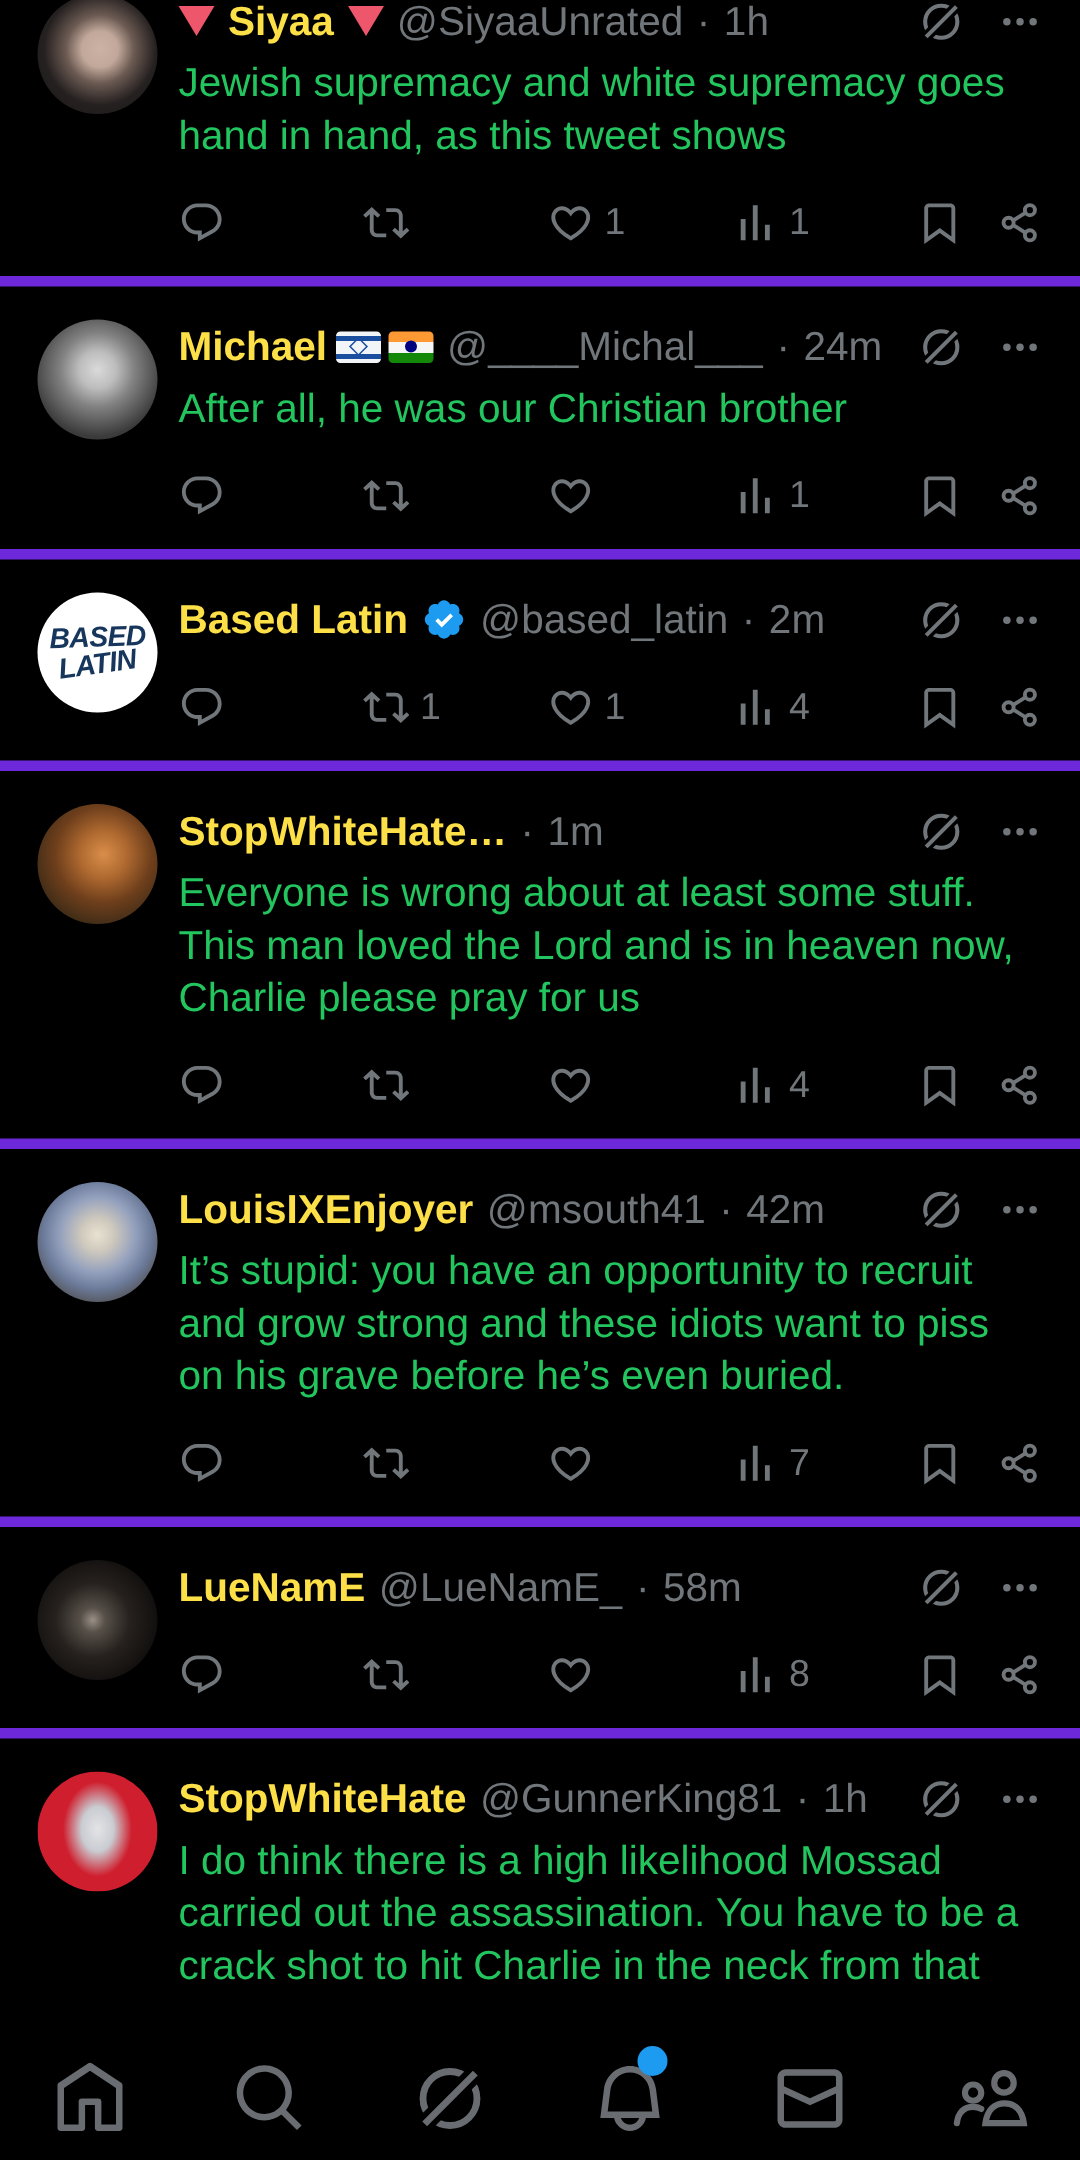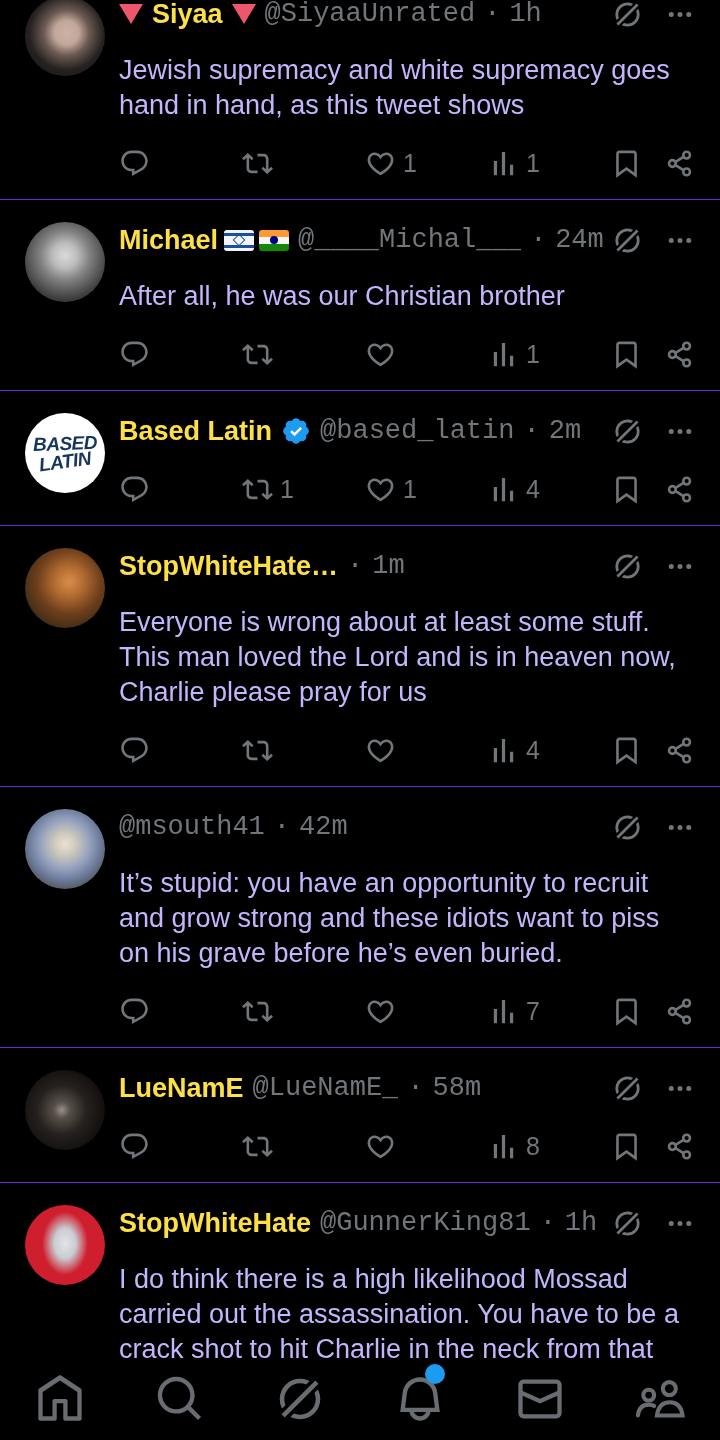--- a/index.html
+++ b/index.html
@@ -1,58 +1,58 @@
 <!DOCTYPE html>
 <html><head>
 <meta charset="utf-8">
 <style>
   * { margin:0; padding:0; box-sizing:border-box; }
   html,body { width:720px; height:1440px; background:#000; overflow:hidden; }
   body { font-family:"Liberation Sans", sans-serif; color:#e7e9ea; position:relative; }
 
   .feed { position:absolute; inset:0; }
 
-  .tweet { display:flex; gap:14px; padding:22px 25px 18px 25px; border-top:1px solid #6d28d9; background:#000; }
+  .tweet { display:flex; gap:14px; padding:22px 25px 18px 25px; border-top:7px solid #6d28d9; background:#000; }
   .tweet.first { border-top:none; margin-top:-26px; }
 
   .avatar { width:80px; height:80px; border-radius:50%; flex:none; overflow:hidden; }
   .av1 { background:radial-gradient(circle at 52% 46%, #cbb2a6 0%, #c2a89b 20%, #6b5a52 38%, #262121 62%, #171414 100%); }
   .av2 { background:radial-gradient(circle at 50% 42%, #dadada 0%, #bdbdbd 20%, #828282 40%, #3c3c3c 72%, #262626 100%); }
   .av3 { background:#fff; display:flex; flex-direction:column; align-items:center; justify-content:center;
          color:#17365c; font-weight:700; font-style:italic; font-size:19px; line-height:18px; letter-spacing:-.5px; }
   .av3 .l1 { transform:rotate(-2deg); }
   .av3 .l2 { transform:rotate(-8deg); }
   .av4 { background:radial-gradient(circle at 55% 42%, #d98e4a 0%, #b06a30 24%, #6f3f1c 50%, #3a2a16 78%, #1f1707 100%); }
   .av5 { background:radial-gradient(circle at 50% 44%, #e9e2d2 0%, #cfc9bd 18%, #93a0bd 42%, #6c7b9a 60%, #4a4640 85%, #332f2a 100%); }
   .av6 { background:radial-gradient(circle at 46% 50%, #9a9087 0%, #575049 14%, #26211e 42%, #100e0d 75%, #0a0908 100%); }
   .av7 { background:radial-gradient(ellipse 42% 58% at 50% 48%, #e3e4e6 0%, #c9ccd1 32%, rgba(207,31,46,0) 68%), #cf1f2e; }
 
   .content { flex:1; min-width:0; }
   .header { display:flex; align-items:center; gap:9px; height:36px; font-size:27px; }
   .name { font-weight:700; color:#fde047; white-space:nowrap; }
-  .handle, .sep, .time { color:#71767b; white-space:nowrap; overflow:hidden;font-family:Liberation Mono, monospace; }
+  .handle, .sep, .time { color:#71767b; white-space:nowrap; overflow:hidden; }
   .hdr-right { margin-left:auto; display:flex; align-items:center; gap:22px; color:#71767b; }
   .hdr-right svg { display:block; }
 
   .tri { width:0; height:0; border-left:12px solid transparent; border-right:12px solid transparent;
          border-top:20px solid #ed566b; display:inline-block; }
 
   .flag { width:30px; height:21px; border-radius:3px; display:inline-block; flex:none; position:relative; }
   .flag-il { margin-left:-3px;
     background:linear-gradient(180deg,#f2f5f7 0%,#f2f5f7 13%,#1a4fa0 13%,#1a4fa0 30%,#f2f5f7 30%,#f2f5f7 70%,#1a4fa0 70%,#1a4fa0 87%,#f2f5f7 87%); }
   .flag-il::after { content:""; position:absolute; left:50%; top:50%; width:7px; height:7px;
     transform:translate(-50%,-50%) rotate(45deg); border:1.8px solid #1a4fa0; }
   .flag-in { margin-left:-4px;
     background:linear-gradient(180deg,#ff9933 0%,#ff9933 33%,#f6f6f6 33%,#f6f6f6 67%,#138808 67%); }
   .flag-in::after { content:""; position:absolute; left:50%; top:50%; width:8px; height:8px; margin:-4px 0 0 -4px;
     border-radius:50%; background:#000080; }
 
   .badge { flex:none; display:block; }
 
-  .text { margin-top:21px; font-size:27px; line-height:35px; color:#c4b5fd; max-width:568px; }
+  .text { margin-top:6px; font-size:27px; line-height:35px; color:#22c55e; max-width:568px; }
 
   .actions { margin-top:22px; display:flex; align-items:center; height:36px; color:#71767b; }
   .act { display:flex; align-items:center; gap:7px; background:none; border:none; color:#71767b;
          font-family:inherit; font-size:25px; padding:0; cursor:pointer; }
   .act.a1,.act.a2,.act.a3,.act.a4 { width:123px; }
   .act.a5 { width:53px; }
   .ic { width:31px; height:31px; display:block; flex:none; }
   .cnt { min-width:0; }
 
   .navbar { position:absolute; left:0; right:0; bottom:0; height:82px; background:rgba(0,0,0,0.55);
@@ -367,20 +367,21 @@
             </svg>
           </button>
       </div>
     </div>
   </article>
 
   <article class="tweet">
     <div class="avatar av5"></div>
     <div class="content">
       <div class="header">
+        <span class="name">LouisIXEnjoyer</span>
         <span class="handle">@msouth41</span>
         <span class="sep">·</span>
         <span class="time">42m</span>
         <span class="hdr-right">
           <svg class="ic">
               <use href="#i-grok"></use>
             </svg>
           <svg class="ic" style="width:30px">
               <use href="#i-more"></use>
             </svg>

